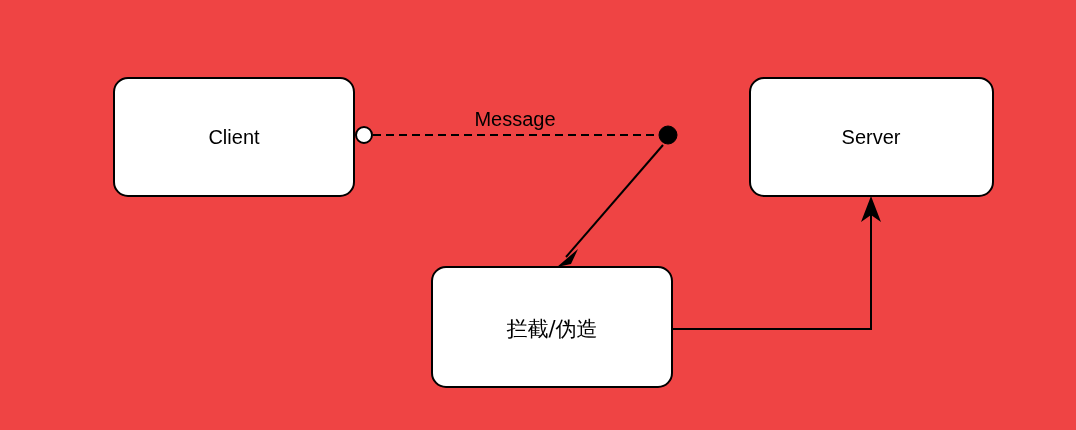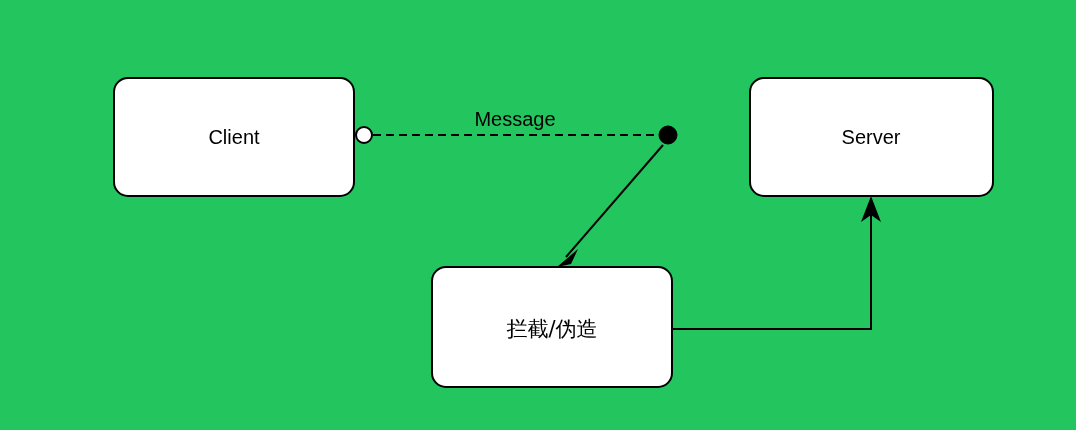--- a/index.html
+++ b/index.html
@@ -8,21 +8,21 @@
     padding: 0;
     background: #ffffff;
   }
   body {
     font-family: "Liberation Sans", "DejaVu Sans", sans-serif;
   }
   #canvas {
     position: relative;
     width: 1076px;
     height: 430px;
-    background: #22c55e;
+    background: #ef4444;
     overflow: hidden;
   }
   #diagram-svg {
     position: absolute;
     left: 0;
     top: 0;
     width: 1076px;
     height: 430px;
     display: block;
   }

